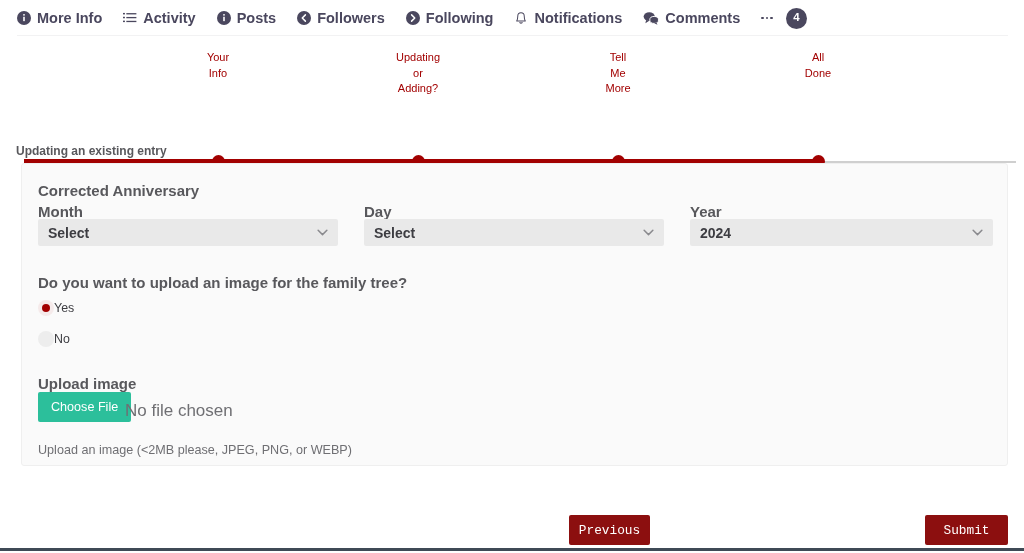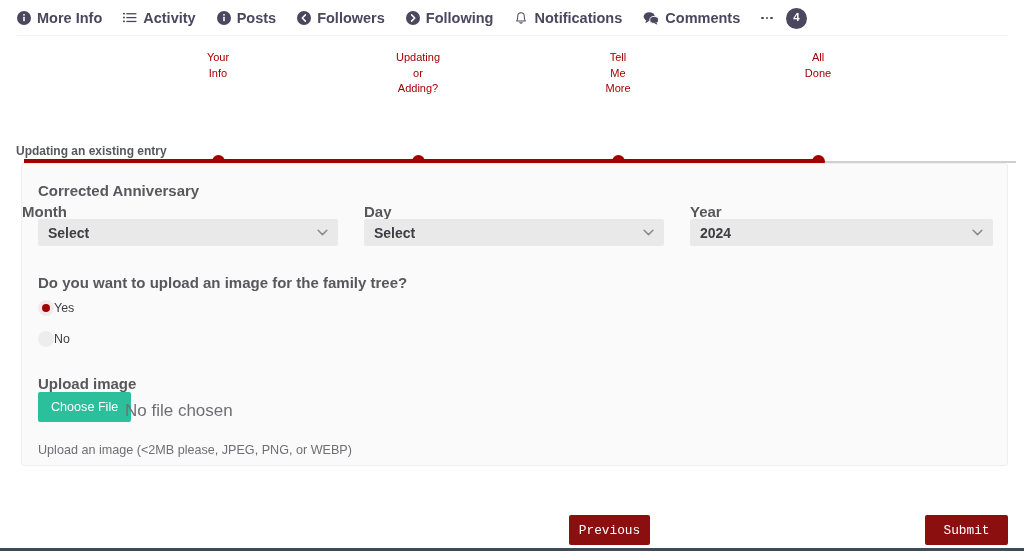--- a/index.html
+++ b/index.html
@@ -320,21 +320,21 @@
     <div class="dot" style="left:610px;"></div>
     <div class="dot" style="left:810px;"></div>
   </div>
 
   <div class="section-title">Updating an existing entry</div>
 
   <div class="panel">
 
     <div class="lbl-bold" style="left:16px; top:18px;">Corrected Anniversary</div>
 
-    <div class="lbl-bold" style="left:0; top:39px;">Month</div>
+    <div class="lbl-bold" style="left:16px; top:39px;">Month</div>
     <div class="sel" style="left:16px; top:55px; width:300px;">
       <span class="val">Select</span>
       <span class="chev">
         <svg width="11" height="7" viewBox="0 0 12 8">
             <path d="M1 1.4 L6 6.4 L11 1.4" stroke="#8a8a8e" stroke-width="1.7" fill="none" stroke-linecap="round" stroke-linejoin="round"></path>
           </svg>
       </span>
     </div>
 
     <div class="lbl-bold" style="left:342px; top:39px;">Day</div>

